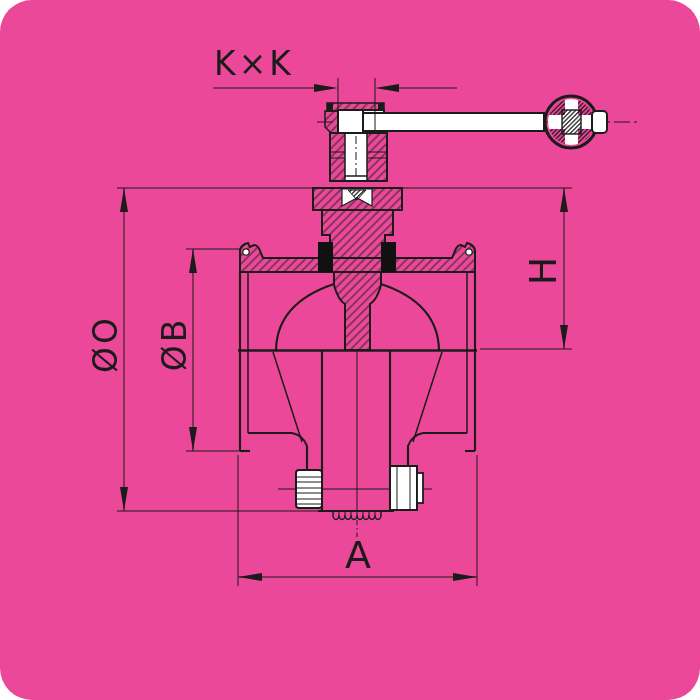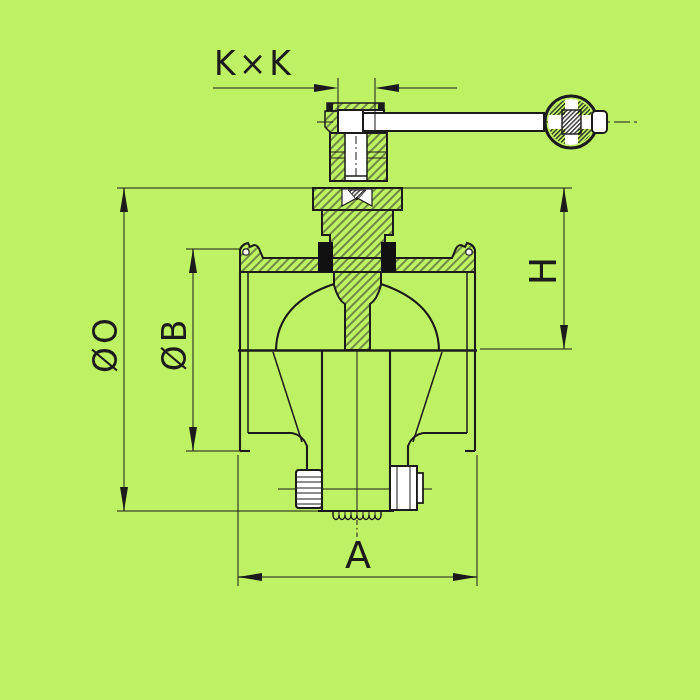--- a/index.html
+++ b/index.html
@@ -1,16 +1,16 @@
 <!DOCTYPE html>
 <html><head>
 <meta charset="utf-8">
 <style>
   html,body{margin:0;padding:0;background:#ffffff;}
-  .stage{position:relative;width:700px;height:700px;background:#bef264;overflow:hidden;}
+  .stage{position:relative;width:700px;height:700px;background:#ec4899;overflow:hidden;border-radius:32px;}
   svg{display:block;}
   text{font-family:"DejaVu Sans","Liberation Sans",sans-serif;fill:#1b1b1b;}
   .dim-label{font-size:33px;letter-spacing:3px;}
   .dim-label-big{font-size:38px;}
   .thin{stroke:#1b1b1b;stroke-width:1;fill:none;}
   .med{stroke:#1b1b1b;stroke-width:1.5;fill:none;}
   .thick{stroke:#1b1b1b;stroke-width:2.1;fill:none;}
   .arrow{fill:#1b1b1b;stroke:none;}
 </style>
 </head>

